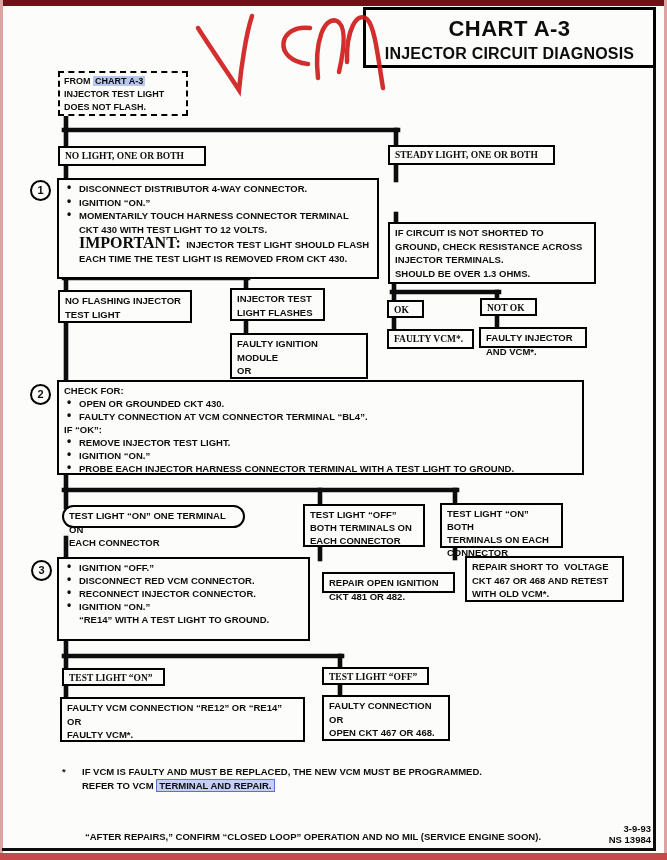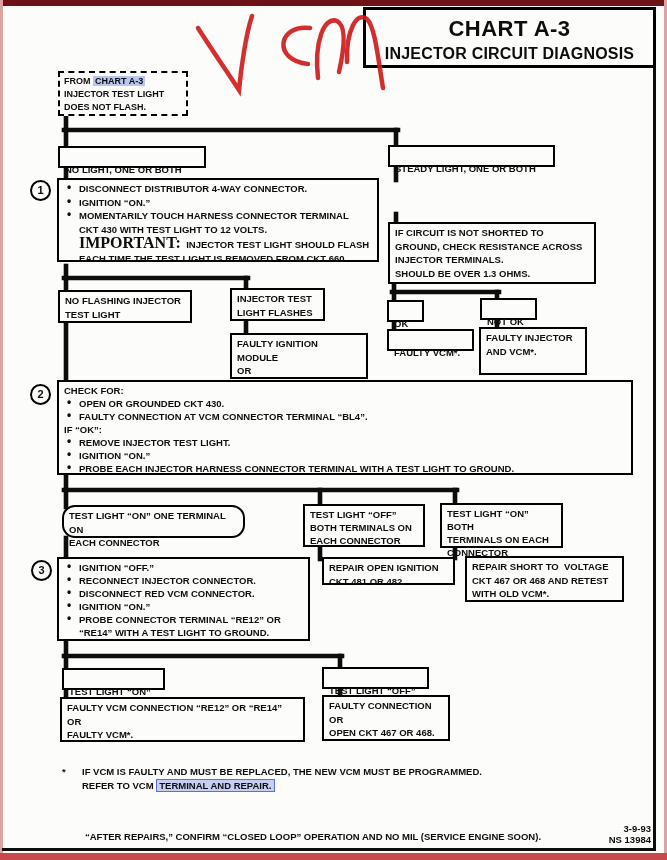--- a/index.html
+++ b/index.html
@@ -13,21 +13,21 @@
   .right-black{left:653px;top:7px;width:3px;height:843px;background:#0d0d0d;}
   .bottom-black{left:2px;top:848px;width:654px;height:3px;background:#0d0d0d;}
 
   .title-box{position:absolute;left:363px;top:7px;width:293px;height:61px;border:3px solid #000;
              background:#fcfcfa;box-sizing:border-box;text-align:center;}
   .title-1{font-size:22px;letter-spacing:.5px;margin-top:6px;}
   .title-2{font-size:16px;letter-spacing:.2px;margin-top:3px;}
 
   .nb{position:absolute;border:2px solid #000;background:#fcfcfa;box-sizing:border-box;
       font-size:9.5px;line-height:13.5px;padding:2px 5px;}
-  .sl{line-height:12px;padding-top:16px;}          
+  .sl{line-height:12px;padding-top:2px;font-family:Liberation Serif, serif;}          
   .dashed{border:2px dashed #000;font-size:9px;line-height:13px;}
   .thick{border-width:2.5px;}
   .ln{white-space:pre-wrap;}
   .ln.b{position:relative;padding-left:15px;}
   .ln.b::before{content:"•";position:absolute;left:3px;top:-1px;font-size:12px;}
   .ln.i{padding-left:15px;}
   .imp{font-size:16px;font-family:Liberation Serif, serif;}
   .badge{position:absolute;width:21px;height:21px;border:2px solid #000;border-radius:50%;
          background:#fcfcfa;box-sizing:border-box;font-size:11px;text-align:center;line-height:17px;}
   .hl-a3{background:#b9c6ee;padding:0 2px;margin-top:14px;}
@@ -101,89 +101,88 @@
   <div class="nb dashed" style="left:58px;top:71px;width:130px;height:45px;padding:2px 4px;">
     <div class="ln"><span>FROM </span><span class="hl-a3">CHART A-3</span></div>
     <div class="ln">INJECTOR TEST LIGHT</div>
     <div class="ln">DOES NOT FLASH.</div>
   </div>
 
   <div class="nb sl" style="left:58px;top:146px;width:148px;height:20px;">NO LIGHT, ONE OR BOTH</div>
   <div class="nb sl" style="left:388px;top:145px;width:167px;height:20px;">STEADY LIGHT, ONE OR BOTH</div>
 
   <div class="badge" style="left:30px;top:180px;">1</div>
-  <div class="nb thick" style="left:57px;top:178px;width:322px;height:84px;">
+  <div class="nb thick" style="left:57px;top:178px;width:322px;height:101px;">
     <div class="ln b">DISCONNECT DISTRIBUTOR 4-WAY CONNECTOR.</div>
     <div class="ln b">IGNITION “ON.”</div>
     <div class="ln b">MOMENTARILY TOUCH HARNESS CONNECTOR TERMINAL</div>
     <div class="ln i">CKT 430 WITH TEST LIGHT TO 12 VOLTS.</div>
     <div class="ln i"><span class="imp">IMPORTANT:</span><span>  INJECTOR TEST LIGHT SHOULD FLASH</span></div>
-    <div class="ln i">EACH TIME THE TEST LIGHT IS REMOVED FROM CKT 660.</div>
+    <div class="ln i">EACH TIME THE TEST LIGHT IS REMOVED FROM CKT 430.</div>
   </div>
 
   <div class="nb" style="left:388px;top:222px;width:208px;height:62px;">
     <div class="ln">IF CIRCUIT IS NOT SHORTED TO</div>
     <div class="ln">GROUND, CHECK RESISTANCE ACROSS</div>
     <div class="ln">INJECTOR TERMINALS.</div>
     <div class="ln">SHOULD BE OVER 1.3 OHMS.</div>
   </div>
 
   <div class="nb" style="left:58px;top:290px;width:134px;height:33px;">NO FLASHING INJECTOR TEST LIGHT</div>
   <div class="nb" style="left:230px;top:288px;width:95px;height:33px;">INJECTOR TEST LIGHT FLASHES</div>
   <div class="nb" style="left:230px;top:333px;width:138px;height:46px;">
     <div class="ln">FAULTY IGNITION MODULE</div>
     <div class="ln">OR</div>
     <div class="ln">CONNECTION.</div>
   </div>
 
   <div class="nb sl" style="left:387px;top:300px;width:37px;height:18px;">OK</div>
   <div class="nb sl" style="left:480px;top:298px;width:57px;height:18px;">NOT OK</div>
   <div class="nb sl" style="left:387px;top:329px;width:87px;height:20px;">FAULTY VCM*.</div>
-  <div class="nb" style="left:479px;top:327px;width:108px;height:48px;">
+  <div class="nb" style="left:479px;top:327px;width:108px;height:21px;">
     <div class="ln">FAULTY INJECTOR</div>
     <div class="ln">AND VCM*.</div>
   </div>
 
   <div class="badge" style="left:30px;top:384px;">2</div>
-  <div class="nb thick" style="left:57px;top:380px;width:576px;height:95px;line-height:13px;">
+  <div class="nb thick" style="left:57px;top:380px;width:527px;height:95px;line-height:13px;">
     <div class="ln">CHECK FOR:</div>
     <div class="ln b">OPEN OR GROUNDED CKT 430.</div>
     <div class="ln b">FAULTY CONNECTION AT VCM CONNECTOR TERMINAL “BL4”.</div>
     <div class="ln">IF “OK”:</div>
     <div class="ln b">REMOVE INJECTOR TEST LIGHT.</div>
     <div class="ln b">IGNITION “ON.”</div>
     <div class="ln b">PROBE EACH INJECTOR HARNESS CONNECTOR TERMINAL WITH A TEST LIGHT TO GROUND.</div>
   </div>
 
-  <div class="nb" style="left:62px;top:505px;width:183px;height:33px;border-radius:13px;">
+  <div class="nb" style="left:62px;top:505px;width:183px;height:23px;border-radius:13px;">
     <div class="ln">TEST LIGHT “ON” ONE TERMINAL ON</div>
     <div class="ln">EACH CONNECTOR</div>
   </div>
   <div class="nb" style="left:303px;top:504px;width:122px;height:43px;line-height:13px;">
     <div class="ln">TEST LIGHT “OFF”</div>
     <div class="ln">BOTH TERMINALS ON</div>
     <div class="ln">EACH CONNECTOR</div>
   </div>
   <div class="nb" style="left:440px;top:503px;width:123px;height:45px;line-height:13px;">
     <div class="ln">TEST LIGHT “ON” BOTH</div>
     <div class="ln">TERMINALS ON EACH</div>
     <div class="ln">CONNECTOR</div>
   </div>
 
   <div class="badge" style="left:31px;top:560px;">3</div>
   <div class="nb thick" style="left:57px;top:557px;width:253px;height:84px;line-height:13px;">
     <div class="ln b">IGNITION “OFF.”</div>
+    <div class="ln b">DISCONNECT RED VCM CONNECTOR.</div>
     <div class="ln b">RECONNECT INJECTOR CONNECTOR.</div>
-    <div class="ln b">DISCONNECT RED VCM CONNECTOR.</div>
     <div class="ln b">IGNITION “ON.”</div>
-    <div class="ln b">PROBE CONNECTOR TERMINAL “RE12” OR</div>
     <div class="ln i">“RE14” WITH A TEST LIGHT TO GROUND.</div>
   </div>
 
-  <div class="nb" style="left:322px;top:557px;width:133px;height:28px;">
+  <div class="nb" style="left:322px;top:572px;width:133px;height:21px;">
     <div class="ln">REPAIR OPEN IGNITION</div>
     <div class="ln">CKT 481 OR 482.</div>
   </div>
   <div class="nb" style="left:465px;top:556px;width:159px;height:46px;">
     <div class="ln">REPAIR SHORT TO  VOLTAGE</div>
     <div class="ln">CKT 467 OR 468 AND RETEST</div>
     <div class="ln">WITH OLD VCM*.</div>
   </div>
 
   <div class="nb sl" style="left:62px;top:668px;width:103px;height:18px;">TEST LIGHT “ON”</div>

